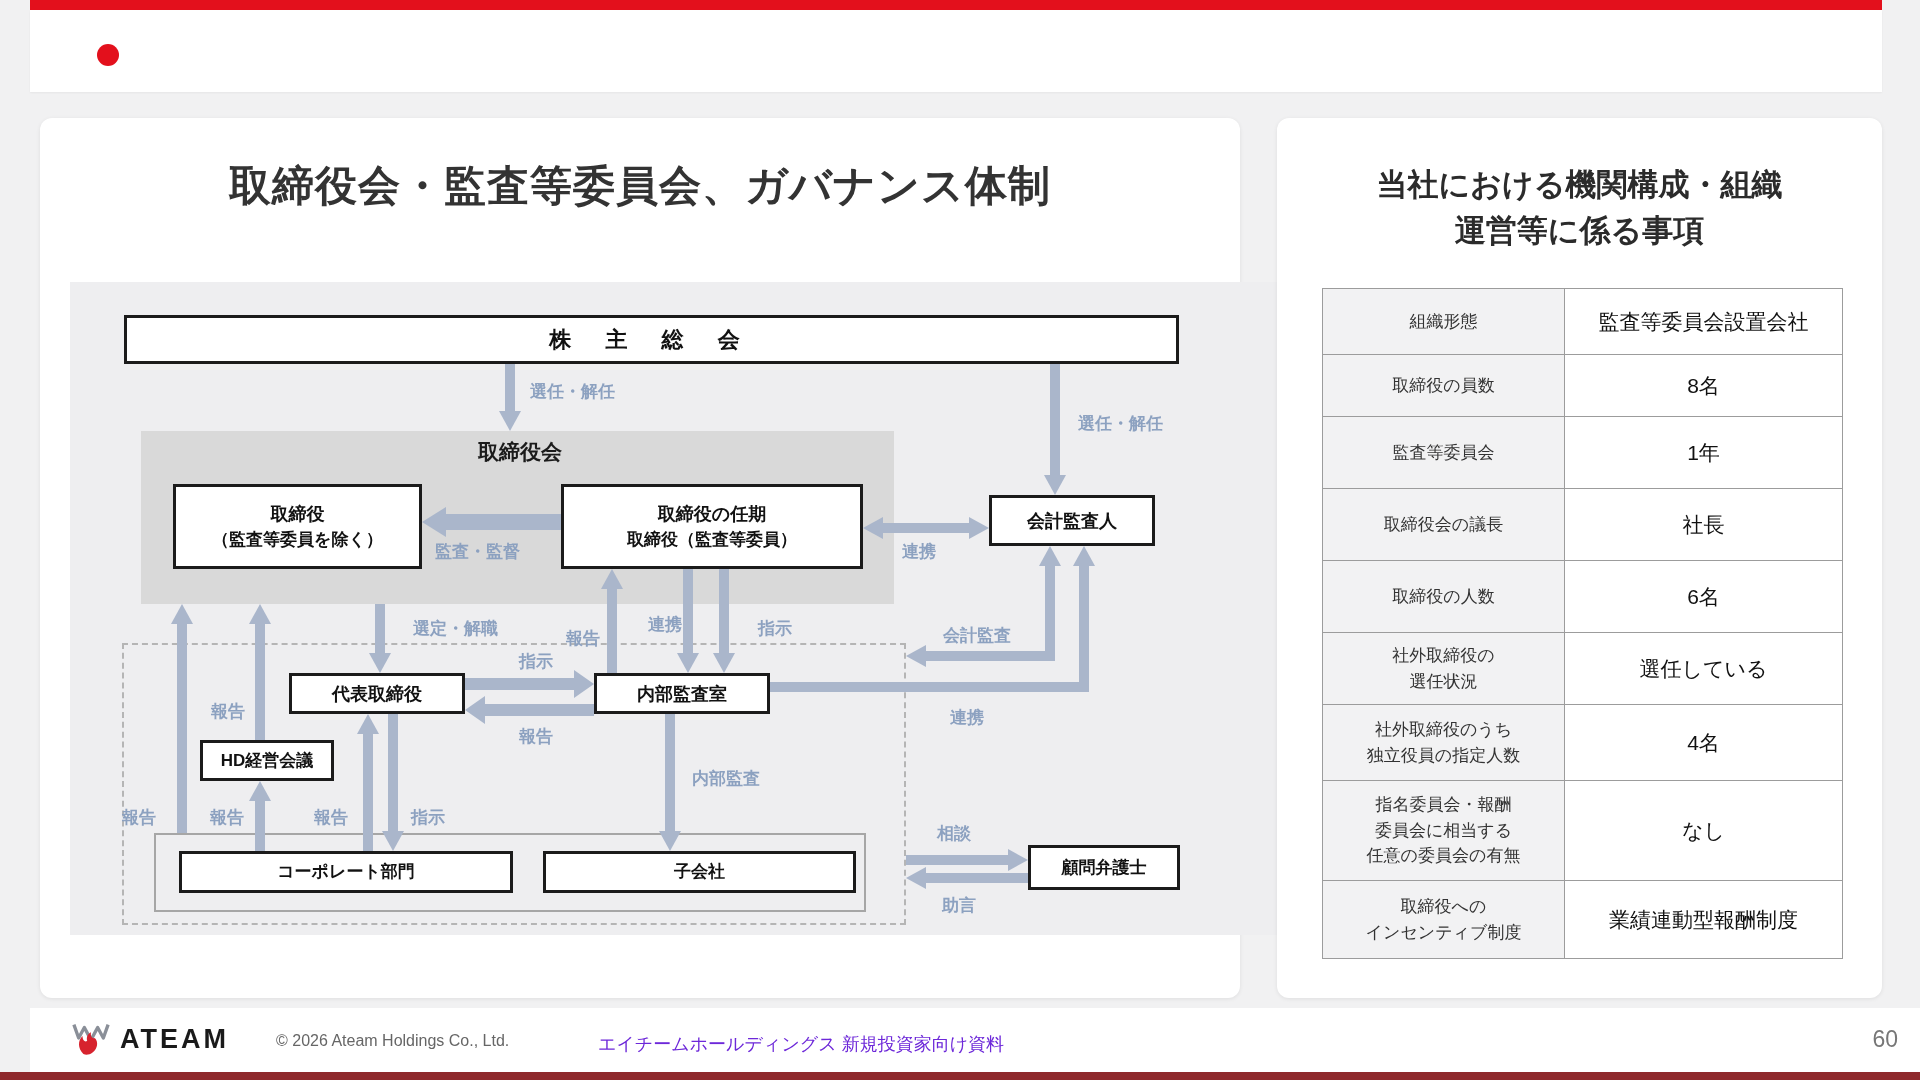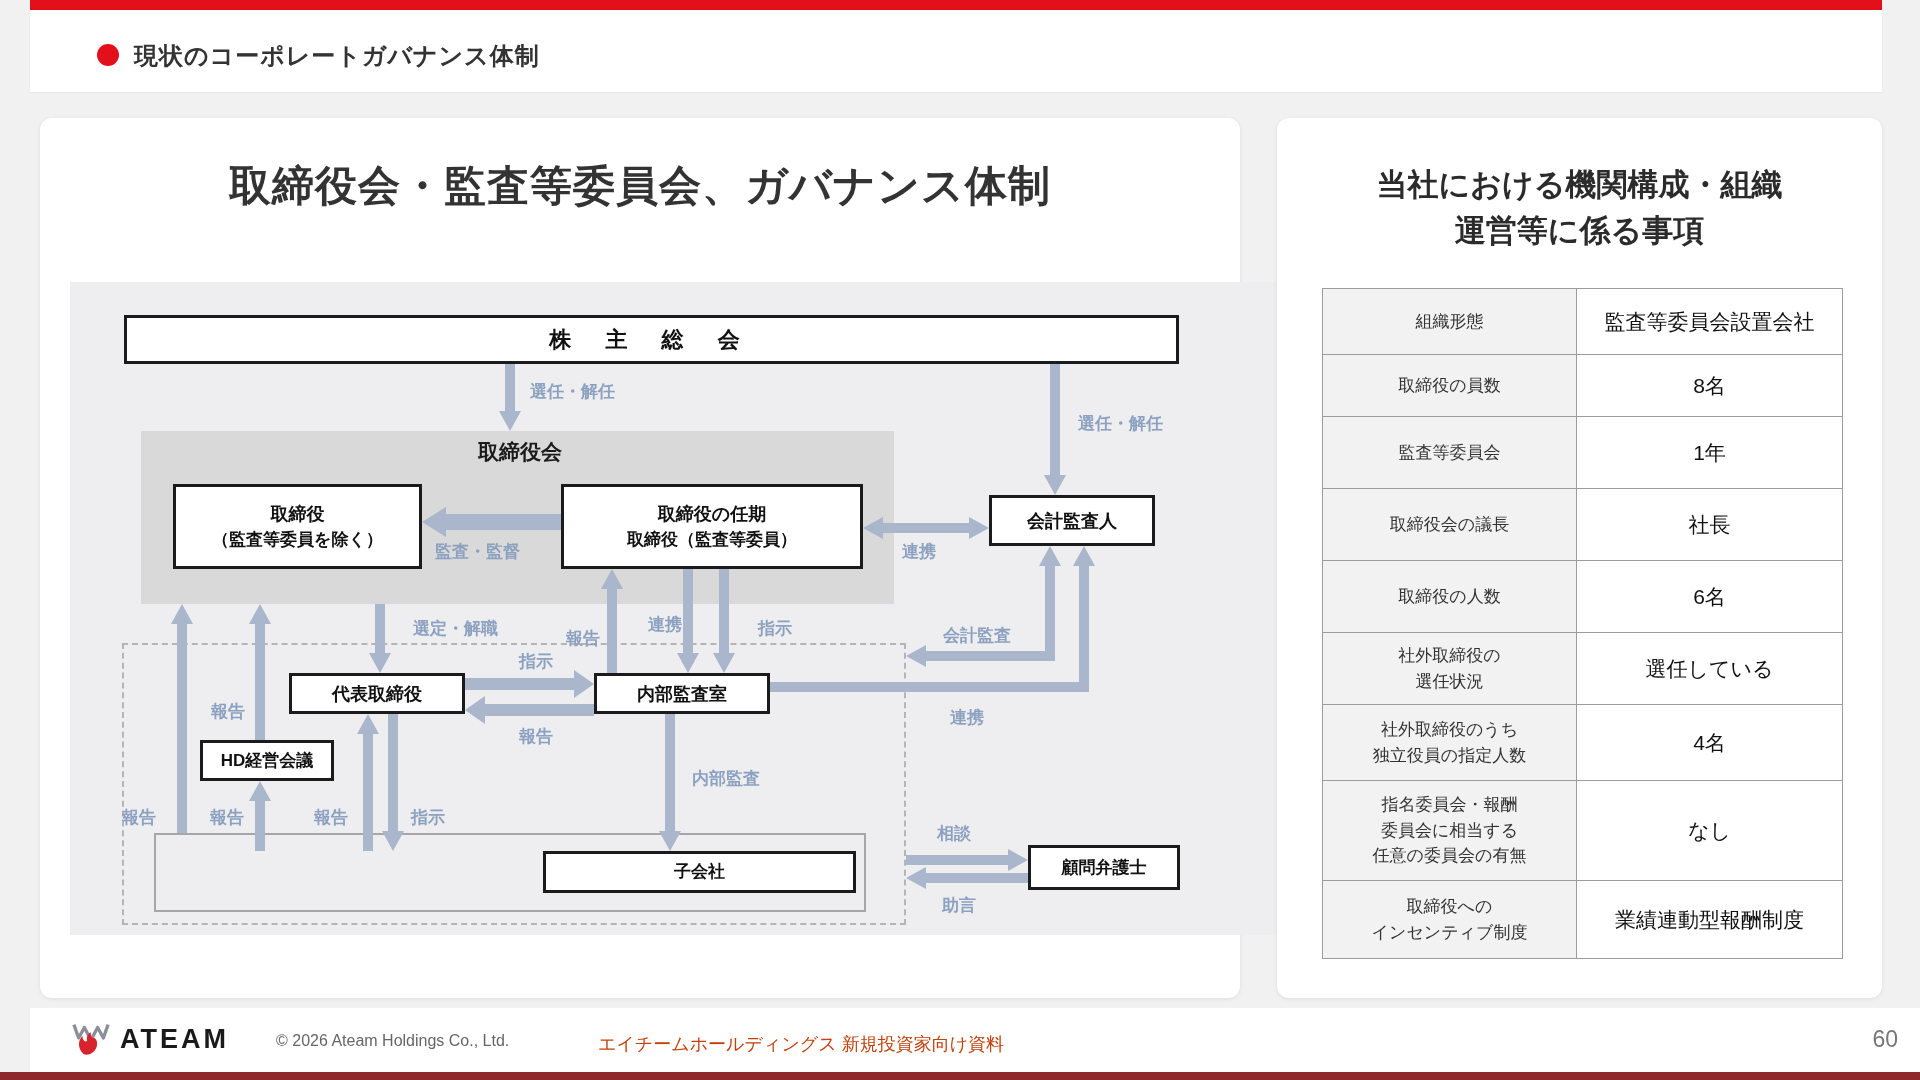--- a/index.html
+++ b/index.html
@@ -35,39 +35,38 @@
   .hd.down{border-width:20px 11px 0 11px;border-top-color:#AAB6CB;}
   .hd.up{border-width:0 11px 20px 11px;border-bottom-color:#AAB6CB;}
   .hd.left{border-width:11px 20px 11px 0;border-right-color:#AAB6CB;}
   .hd.right{border-width:11px 0 11px 20px;border-left-color:#AAB6CB;}
   .hd.bigleft{border-width:15px 24px 15px 0;border-right-color:#AAB6CB;}
   .hd.midright{border-width:14px 0 14px 20px;border-left-color:#AAB6CB;}
   .hd.midleft{border-width:14px 20px 14px 0;border-right-color:#AAB6CB;}
   
   .rtitle{position:absolute;left:0;top:44px;width:100%;text-align:center;font-size:31px;font-weight:bold;color:#2b2b2b;line-height:46px;}
   #orgtable{position:absolute;left:45px;top:170px;width:521px;border-collapse:collapse;table-layout:fixed;}
-  #orgtable td{border:1px solid #9c9c9c;text-align:center;vertical-align:middle;padding:2px 14px;}
+  #orgtable td{border:1px solid #9c9c9c;text-align:center;vertical-align:middle;padding:2px 8px;}
   #orgtable td.tl{background:#F2F2F3;font-size:17px;color:#333;white-space:pre-line;line-height:1.5;width:225px;}
   #orgtable td.tv{background:#fff;font-size:21px;color:#111;}
   
   .footerband{left:30px;top:1008px;width:1890px;height:64px;background:#ffffff;}
   .logo{left:40px;top:10px;display:flex;align-items:center;gap:8px;}
   .logotext{font-size:27px;font-weight:bold;color:#1a1a1a;letter-spacing:3px;}
   .fcopy{left:246px;top:24px;font-size:16px;color:#666;}
-  .fdoc{left:568px;top:24px;font-size:18px;color:#c2410c;}
+  .fdoc{left:568px;top:24px;font-size:18px;color:#6d28d9;}
   .fpage{right:22px;top:18px;font-size:23px;color:#777;}
   .bottombar{left:0;top:1072px;width:1920px;height:8px;background:#8E282C;}
 </style>
 </head>
 <body>
 
 <div class="abs topbar"></div>
 <div class="abs headerband">
   <div class="abs hdot"></div>
-  <div class="abs htitle">現状のコーポレートガバナンス体制</div>
 </div>
 
 <div class="card" id="leftcard">
   <div class="dtitle">取締役会・監査等委員会、ガバナンス体制</div>
 
   <div id="diagram">
 
     <div class="box" style="left:54px;top:33px;width:1055px;height:49px;">
       <span class="l1" style="font-size:22px;letter-spacing:14px;">株 主 総 会</span>
     </div>
@@ -97,20 +96,23 @@
 
     <div class="box" style="left:524px;top:391px;width:176px;height:41px;">
       <span class="l2" style="font-size:18px;">内部監査室</span>
     </div>
 
     <div class="box" style="left:130px;top:458px;width:134px;height:41px;">
       <span class="l2" style="font-size:17px;">HD経営会議</span>
     </div>
 
     <div class="container-gray" style="left:84px;top:551px;width:712px;height:79px;"></div>
+    <div class="box" style="left:109px;top:569px;width:334px;height:42px;">
+      <span class="l2" style="font-size:17px;">コーポレート部門</span>
+    </div>
     <div class="box" style="left:473px;top:569px;width:313px;height:42px;">
       <span class="l2" style="font-size:17px;">子会社</span>
     </div>
 
     <div class="box" style="left:958px;top:563px;width:152px;height:45px;">
       <span class="l2" style="font-size:17px;">顧問弁護士</span>
     </div>
 
     <div>
       <div class="sh" style="left:435px;top:82px;width:10px;height:50px;"></div>

